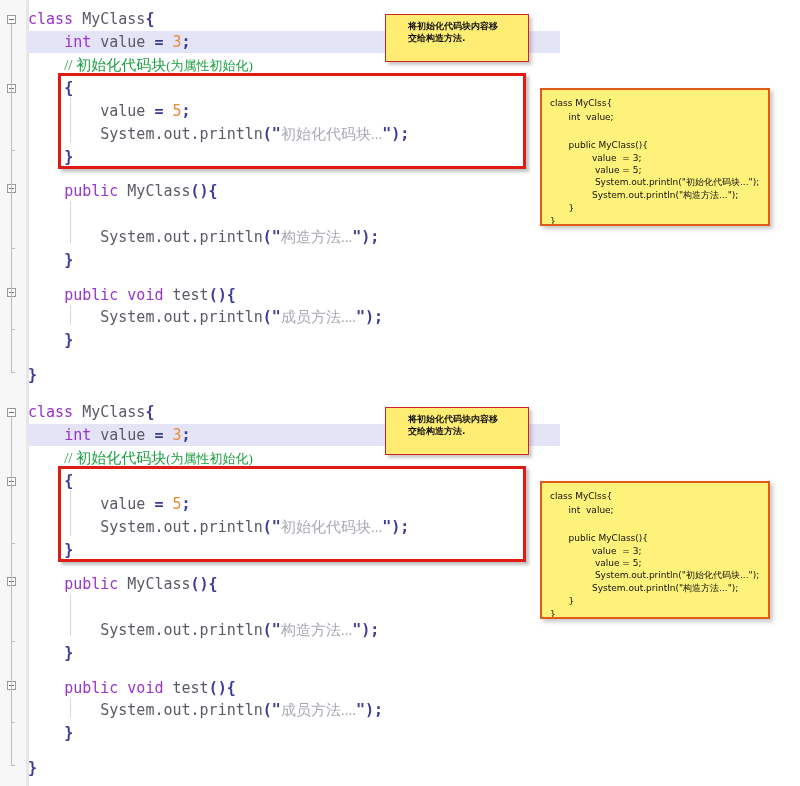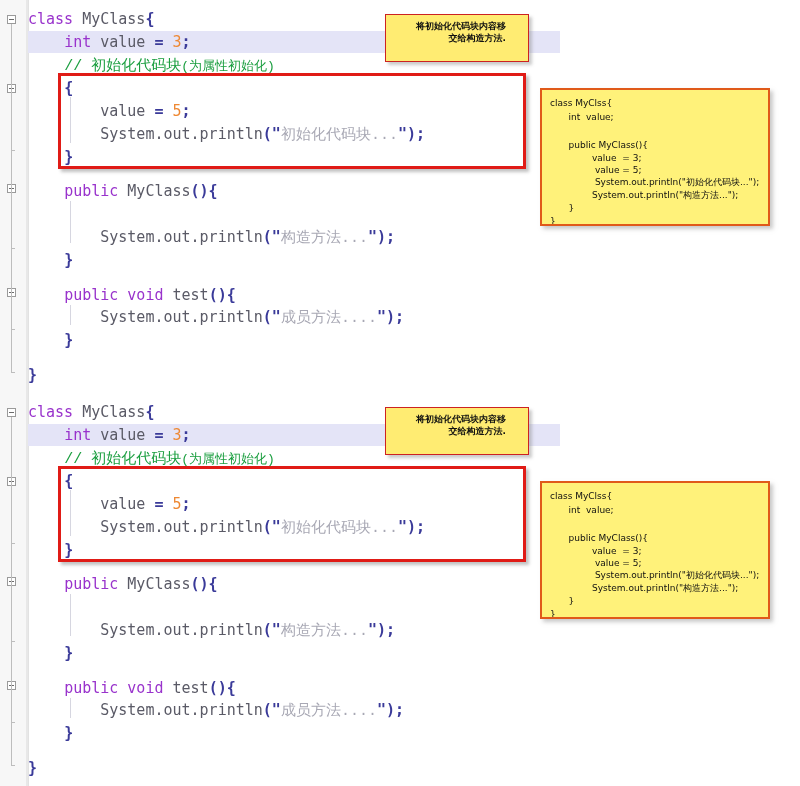--- a/index.html
+++ b/index.html
@@ -116,21 +116,21 @@
   .kw       { color: #9933cc; }
   .id       { color: #5a5a66; }
   .cls      { color: #5a5a66; }
   .num      { color: #ee8833; }
   .op       { color: #3a3a99; font-weight: bold; }
   .brace    { color: #3a3a99; font-weight: bold; }
   .str      { color: #a8a8b4; }
   .quote    { color: #3a3a99; font-weight: bold; }
   .cmt      { color: #1a9e3f; }
   .cmt-s    { color: #1a9e3f; font-size: 13px; }
-  .cn       { font-family: Liberation Mono, monospace; }
+  .cn       { font-family: Liberation Serif, serif; }
 
   
   .red-box {
     position: absolute;
     border: 3px solid #e01b16;
     background: transparent;
     box-shadow: 3px 3px 3px rgba(120,120,120,0.45);
     box-sizing: border-box;
     pointer-events: none;
   }
@@ -142,21 +142,20 @@
     border: 1px solid #cc2222;
     box-shadow: 3px 3px 3px rgba(140,140,140,0.45);
     box-sizing: border-box;
     padding: 5px 22px;
     font-family: "DejaVu Sans", sans-serif;
     font-size: 9px;
     font-weight: bold;
     line-height: 12px;
     color: #101010;
     white-space: pre-wrap;
-    text-align: right;
   }
 
   
   .callout-box {
     position: absolute;
     background: #fff27a;
     border: 2px solid #e05a1a;
     box-shadow: 3px 3px 4px rgba(150,150,150,0.5);
     box-sizing: border-box;
     font-family: "DejaVu Sans", sans-serif;

